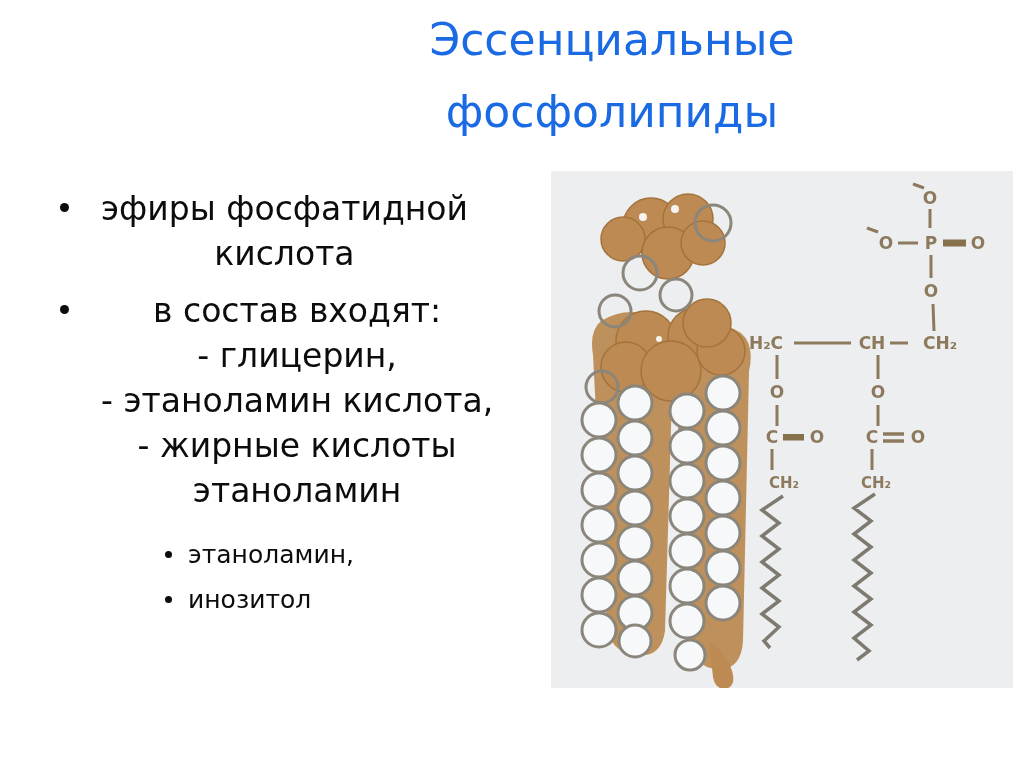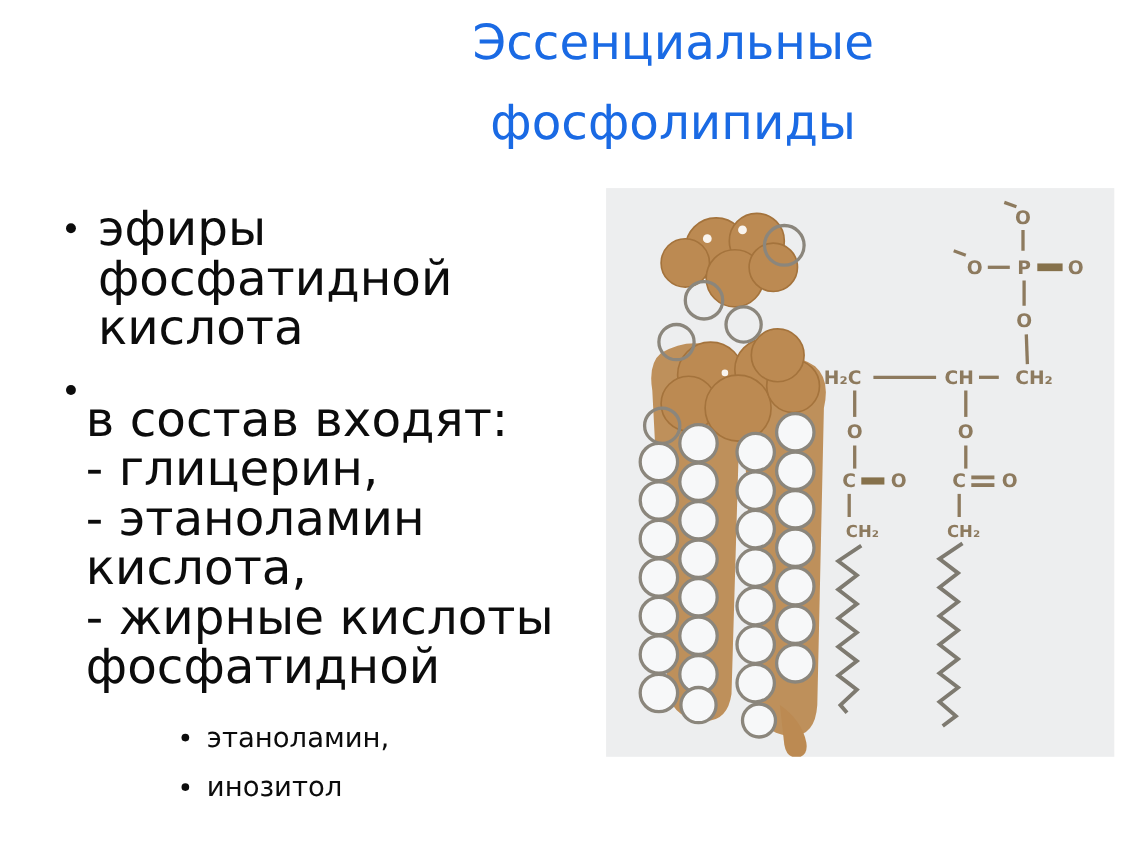--- a/index.html
+++ b/index.html
@@ -16,22 +16,22 @@
     color:var(--title_blue,#1a6ae4);
     letter-spacing:0px;
   }
   
   .content{position:absolute;top:186px;left:58px;width:490px;color:var(--text_black,#0c0c0c);}
   .li{display:flex;align-items:flex-start;}
   .li .dot{
     flex:0 0 auto;width:9px;height:9px;border-radius:50%;
     background:var(--text_black,#0c0c0c);margin:17px 0 0 2px;
   }
-  .li .txt{margin-left:20px;font-size:44px;line-height:45px;}
-  .li + .li{margin-top:12px;flex-direction:column;}
+  .li .txt{margin-left:32px;font-size:33px;line-height:45px;text-align:center;}
+  .li + .li{margin-top:12px;}
   .sublist{margin:26px 0 0 105px;}
   .subli{display:flex;align-items:flex-start;margin-bottom:14px;}
   .subli .dot{
     flex:0 0 auto;width:7px;height:7px;border-radius:50%;
     background:var(--text_black,#0c0c0c);margin:12px 0 0 2px;
   }
   .subli .txt{margin-left:16px;font-size:25px;line-height:31px;}
   
   .diagram{
     position:absolute;left:551px;top:171px;width:462px;height:517px;margin:0;
@@ -64,21 +64,21 @@
       </div>
     </div>
 
     <div class="li">
       <span class="dot"></span>
       <div class="txt">
         <div>в состав входят:</div>
         <div>- глицерин,</div>
         <div>- этаноламин кислота,</div>
         <div>- жирные кислоты</div>
-        <div>фосфатидной</div>
+        <div>этаноламин</div>
       </div>
     </div>
 
     <div class="sublist">
       <div class="subli">
         <span class="dot"></span>
         <div class="txt">этаноламин,</div>
       </div>
       <div class="subli">
         <span class="dot"></span>

